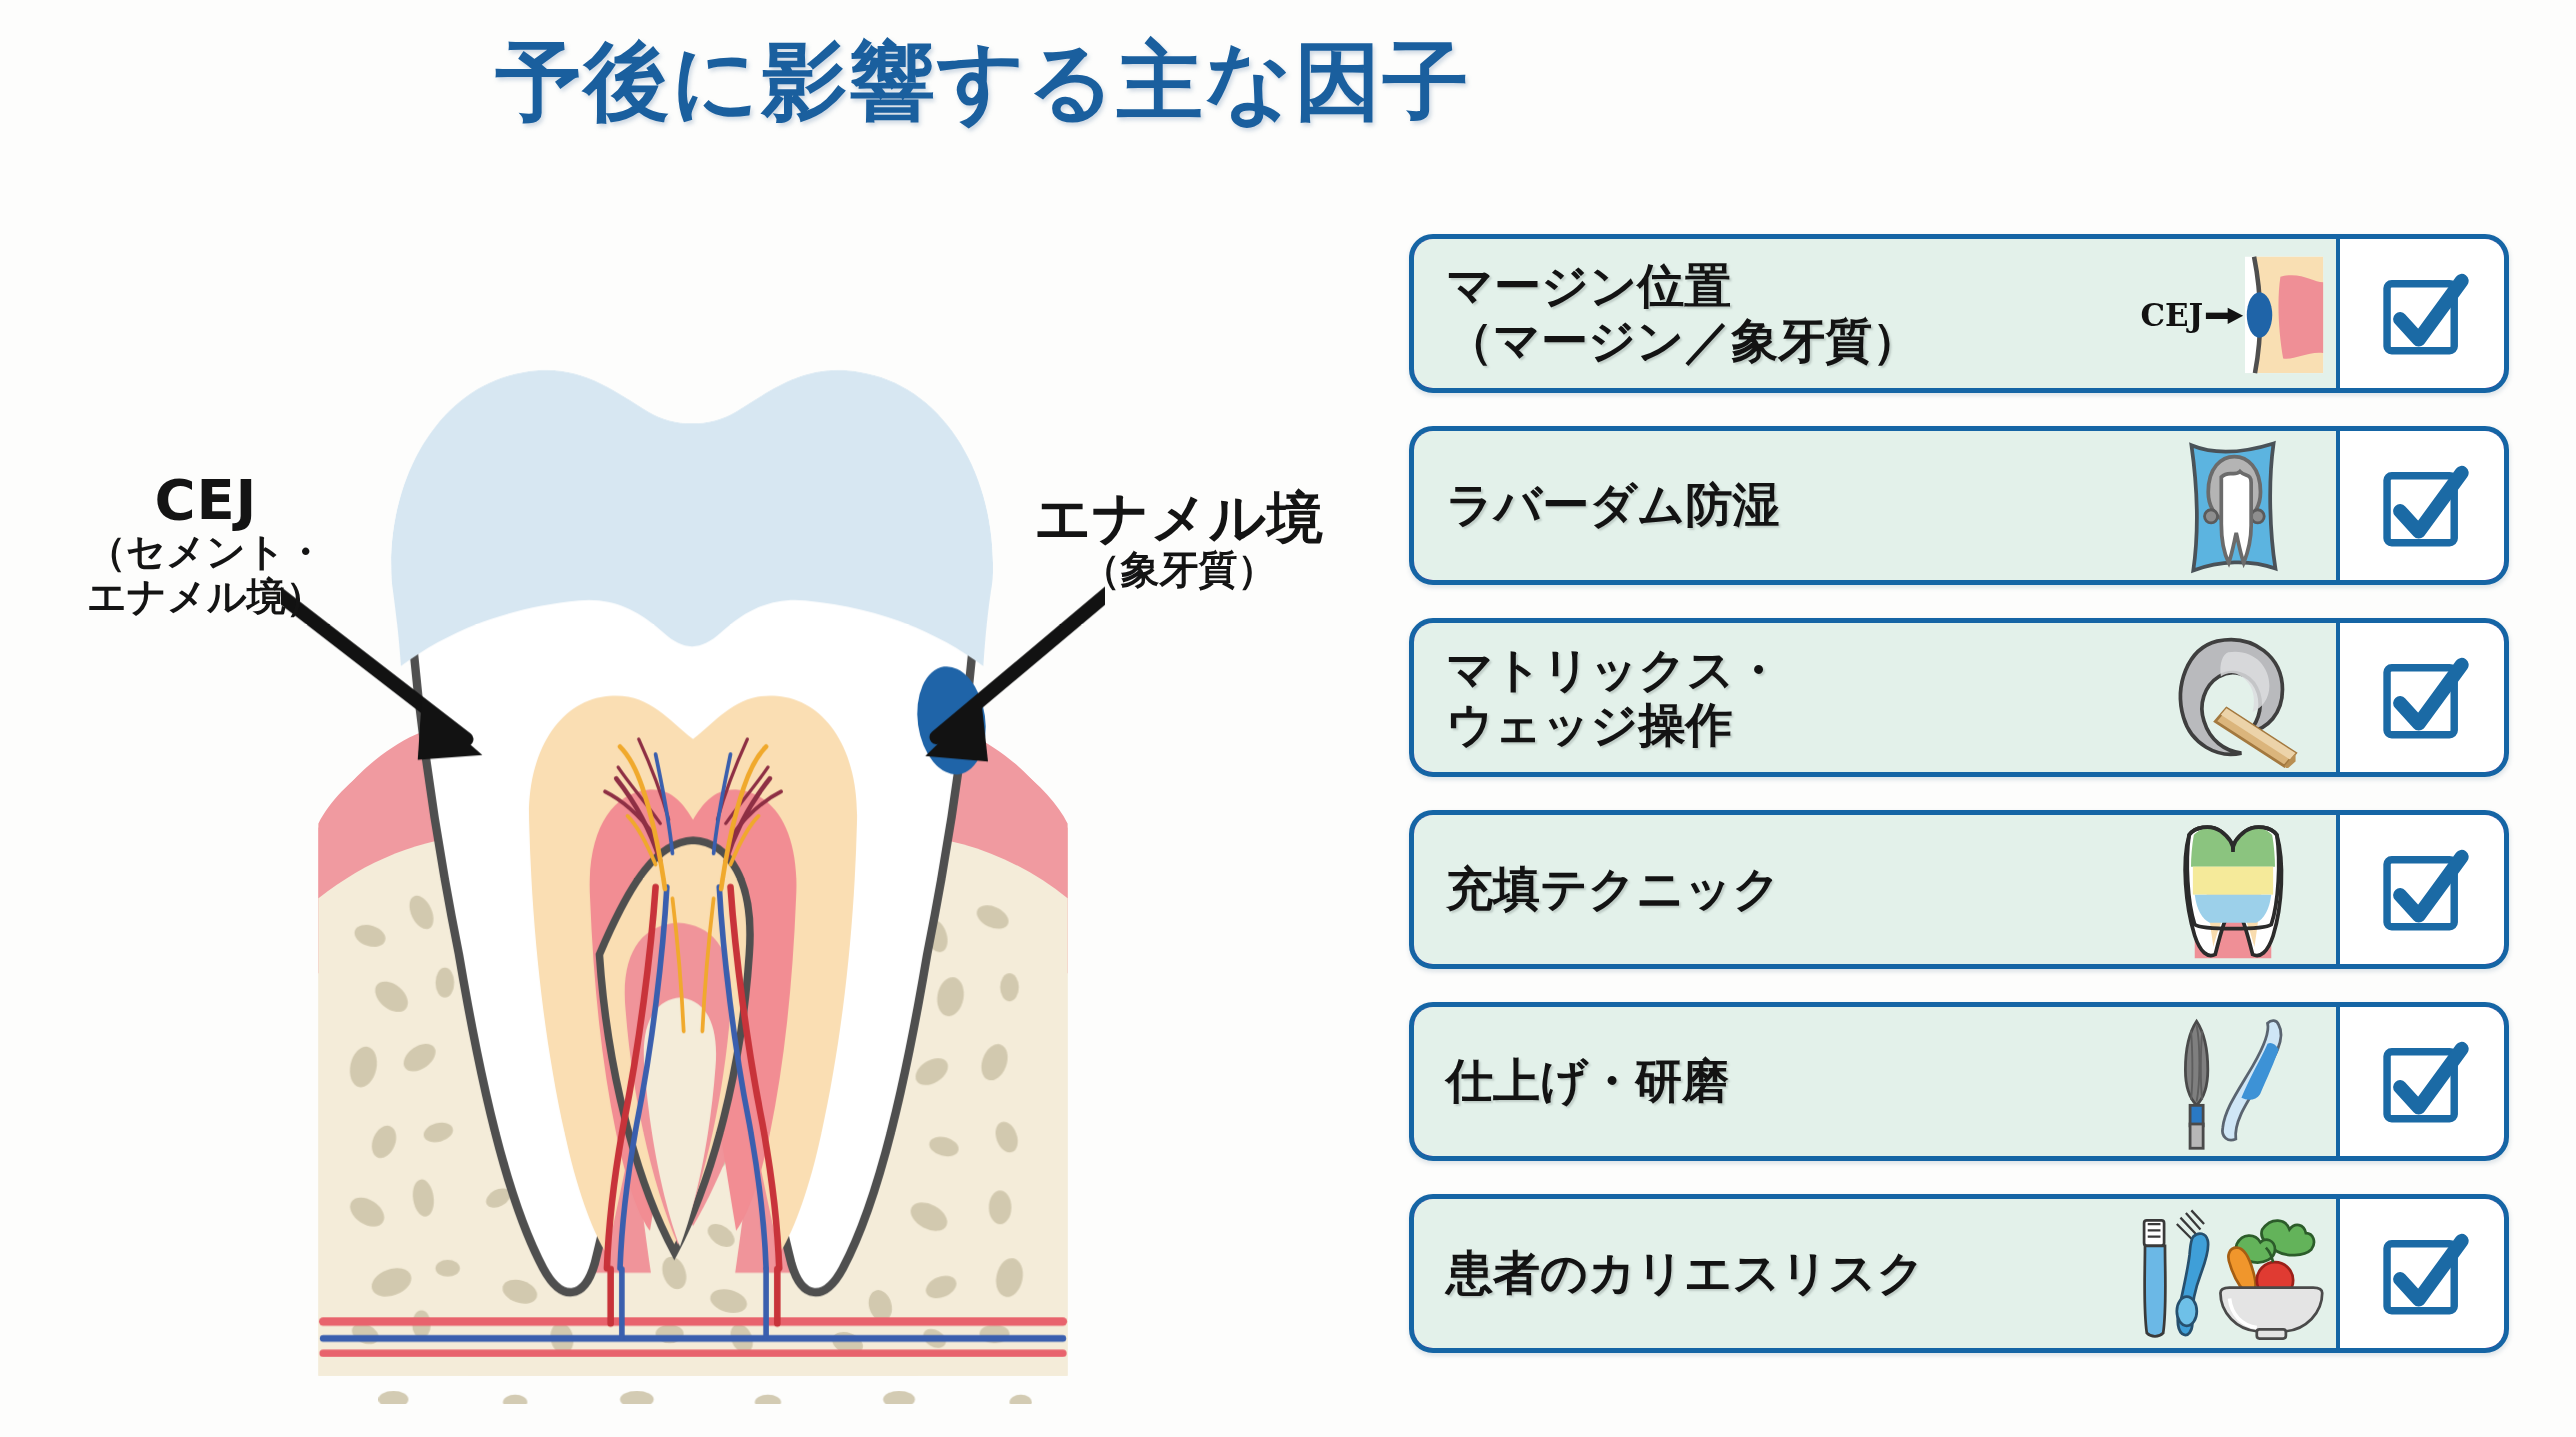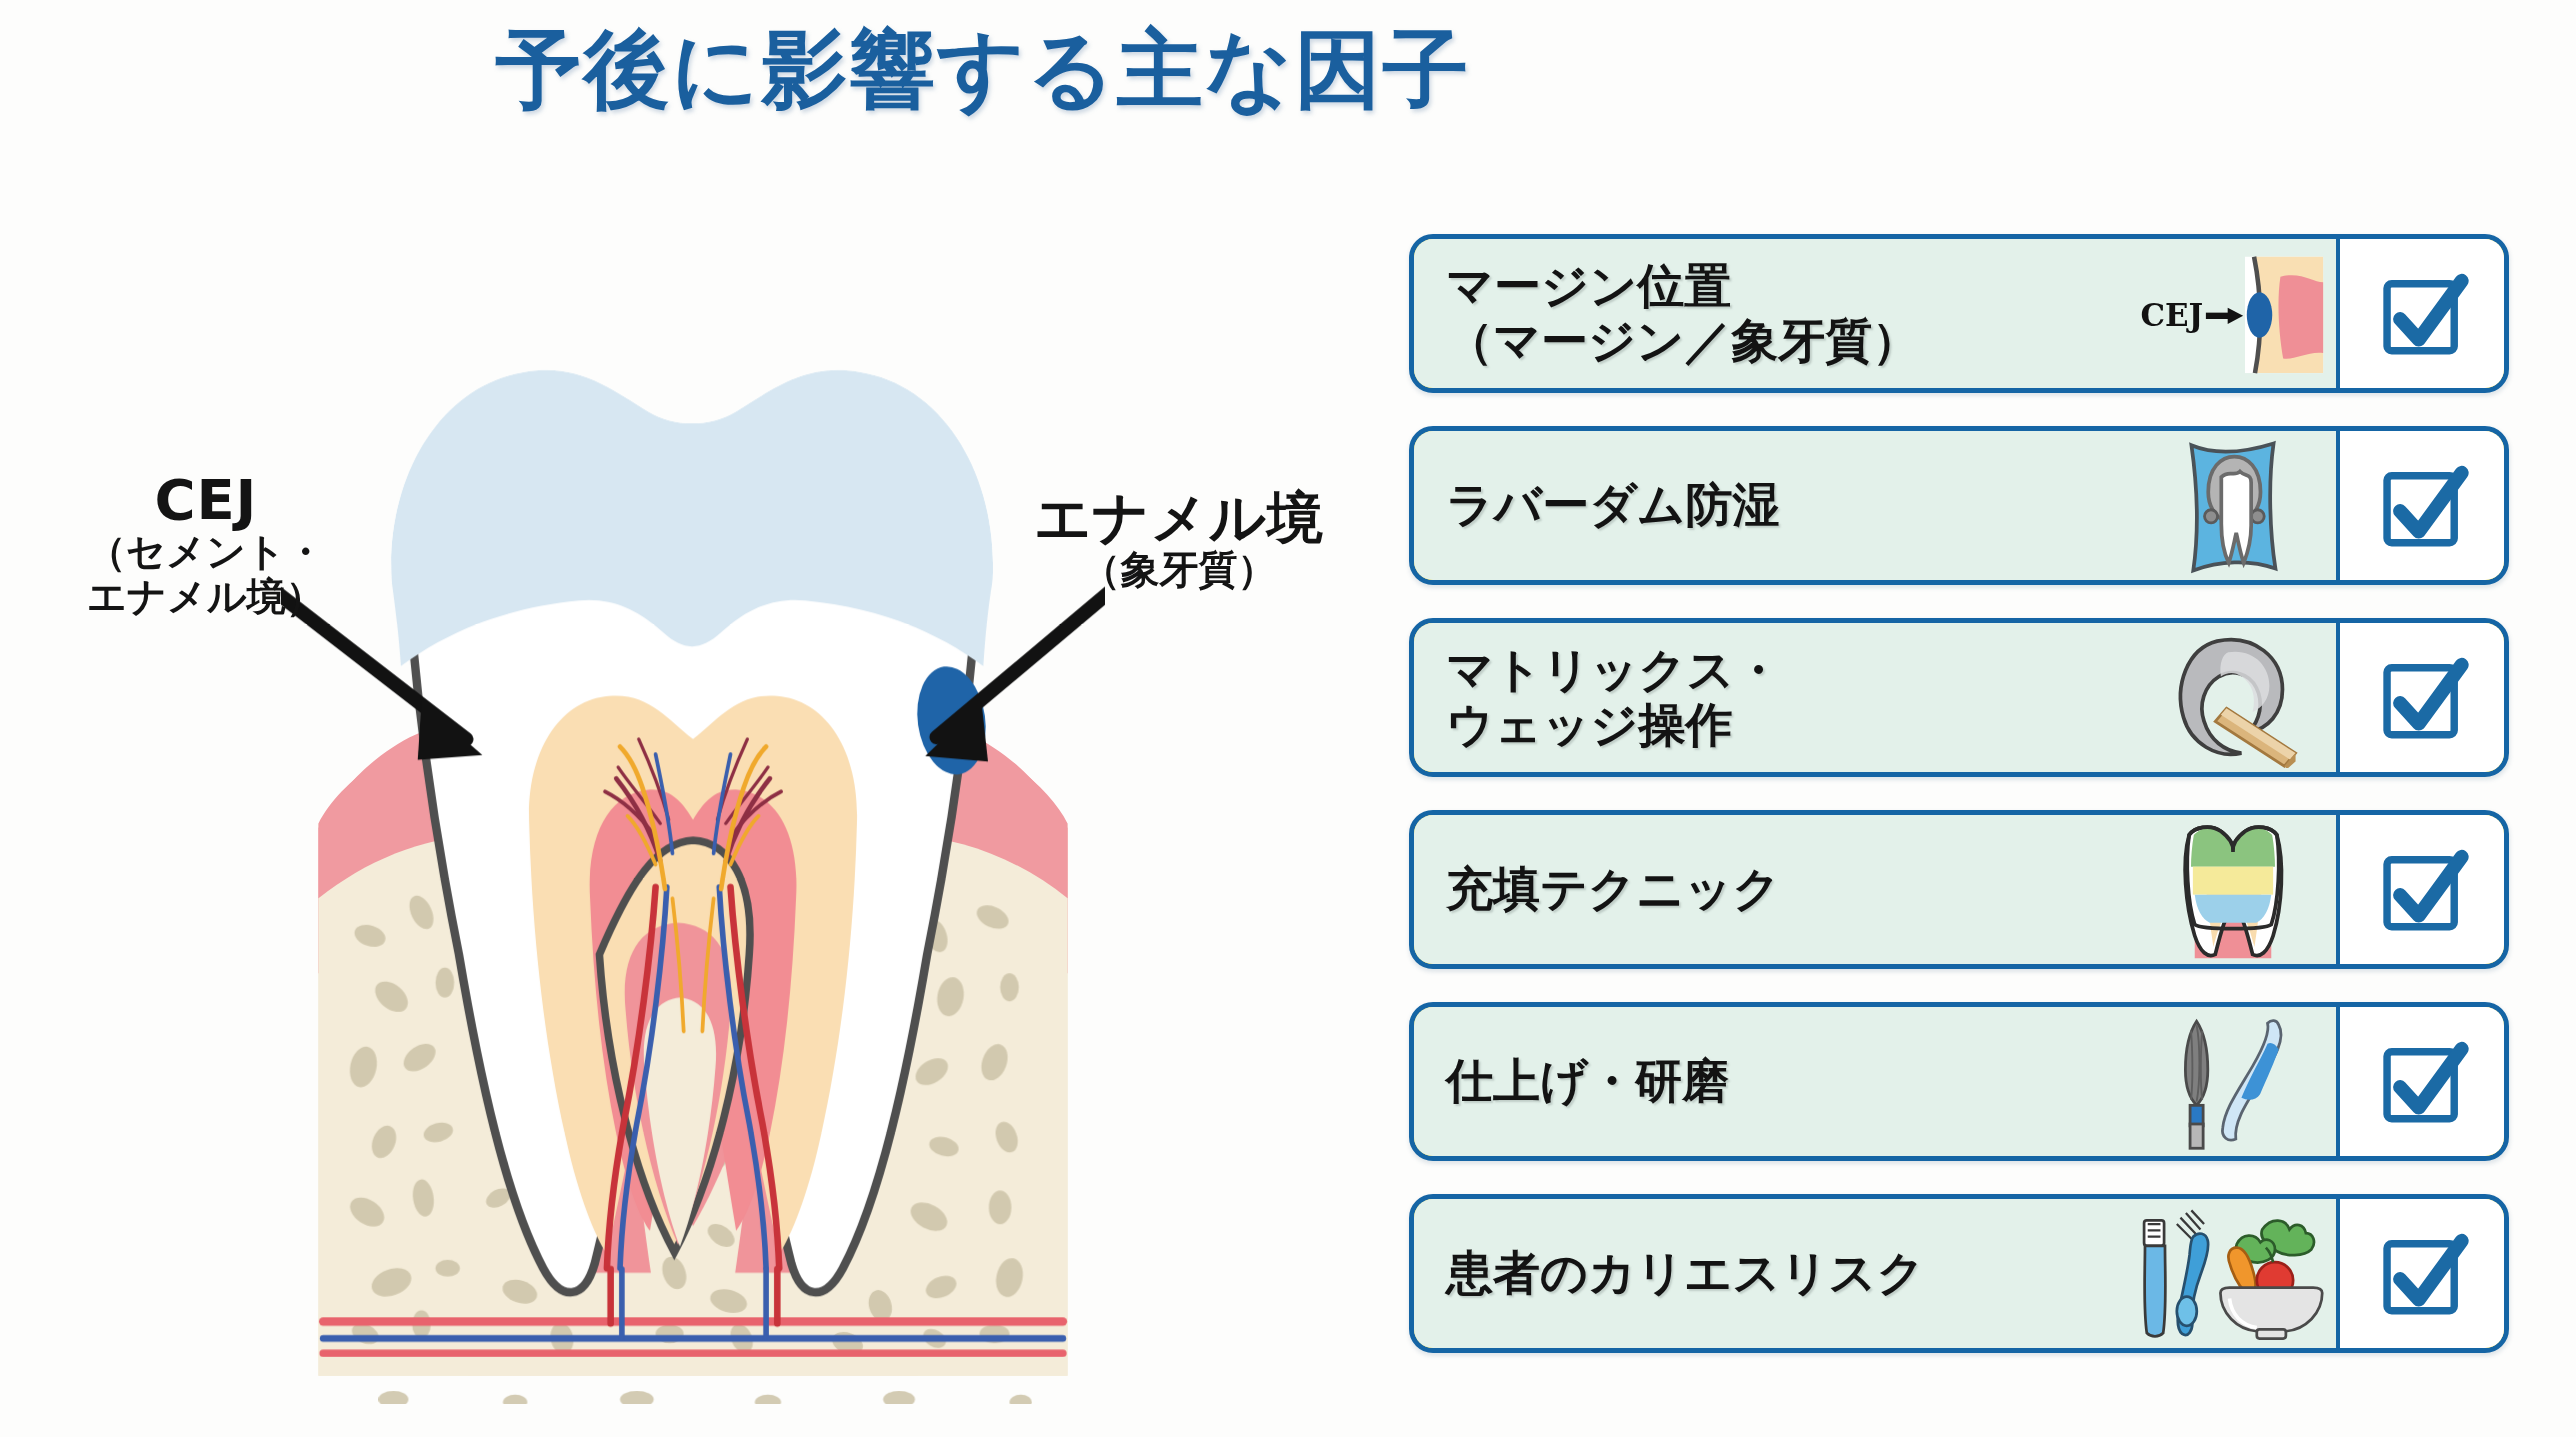--- a/index.html
+++ b/index.html
@@ -11,21 +11,21 @@
   body {
     width: 2576px; height: 1438px;
     position: relative; overflow: hidden;
     font-family: "DejaVu Sans", "Liberation Sans", sans-serif;
     background: #fdfdfc;
   }
 
   
   #page-title {
     position: absolute;
-    left: 0; top: 24px; width: 1966px;
+    left: 0; top: 36px; width: 1966px;
     text-align: center;
     font-size: 86px;
     font-weight: 700;
     letter-spacing: 1.9px;
     color: #1a5f9e;
     text-shadow: 1.9px 2.8px 4.7px rgba(120,150,180,.35);
     line-height: 1.05;
     white-space: nowrap;
   }
 
@@ -65,21 +65,21 @@
     position: absolute;
     left: 1409px; top: 234px;
     width: 1100px;
   }
   .check-card {
     position: relative;
     height: 159px;
     margin-bottom: 33px;
     border: 5.6px solid #1565a5;
     border-radius: 24px;
-    background: #fde047;
+    background: #4c1d95;
     display: flex;
     overflow: hidden;
     box-shadow: 0.9px 2.8px 4.7px rgba(90,120,150,.18);
   }
   .card-body {
     flex: 1 1 auto;
     background: #e3f1ea;
     display: flex;
     align-items: center;
     justify-content: space-between;

